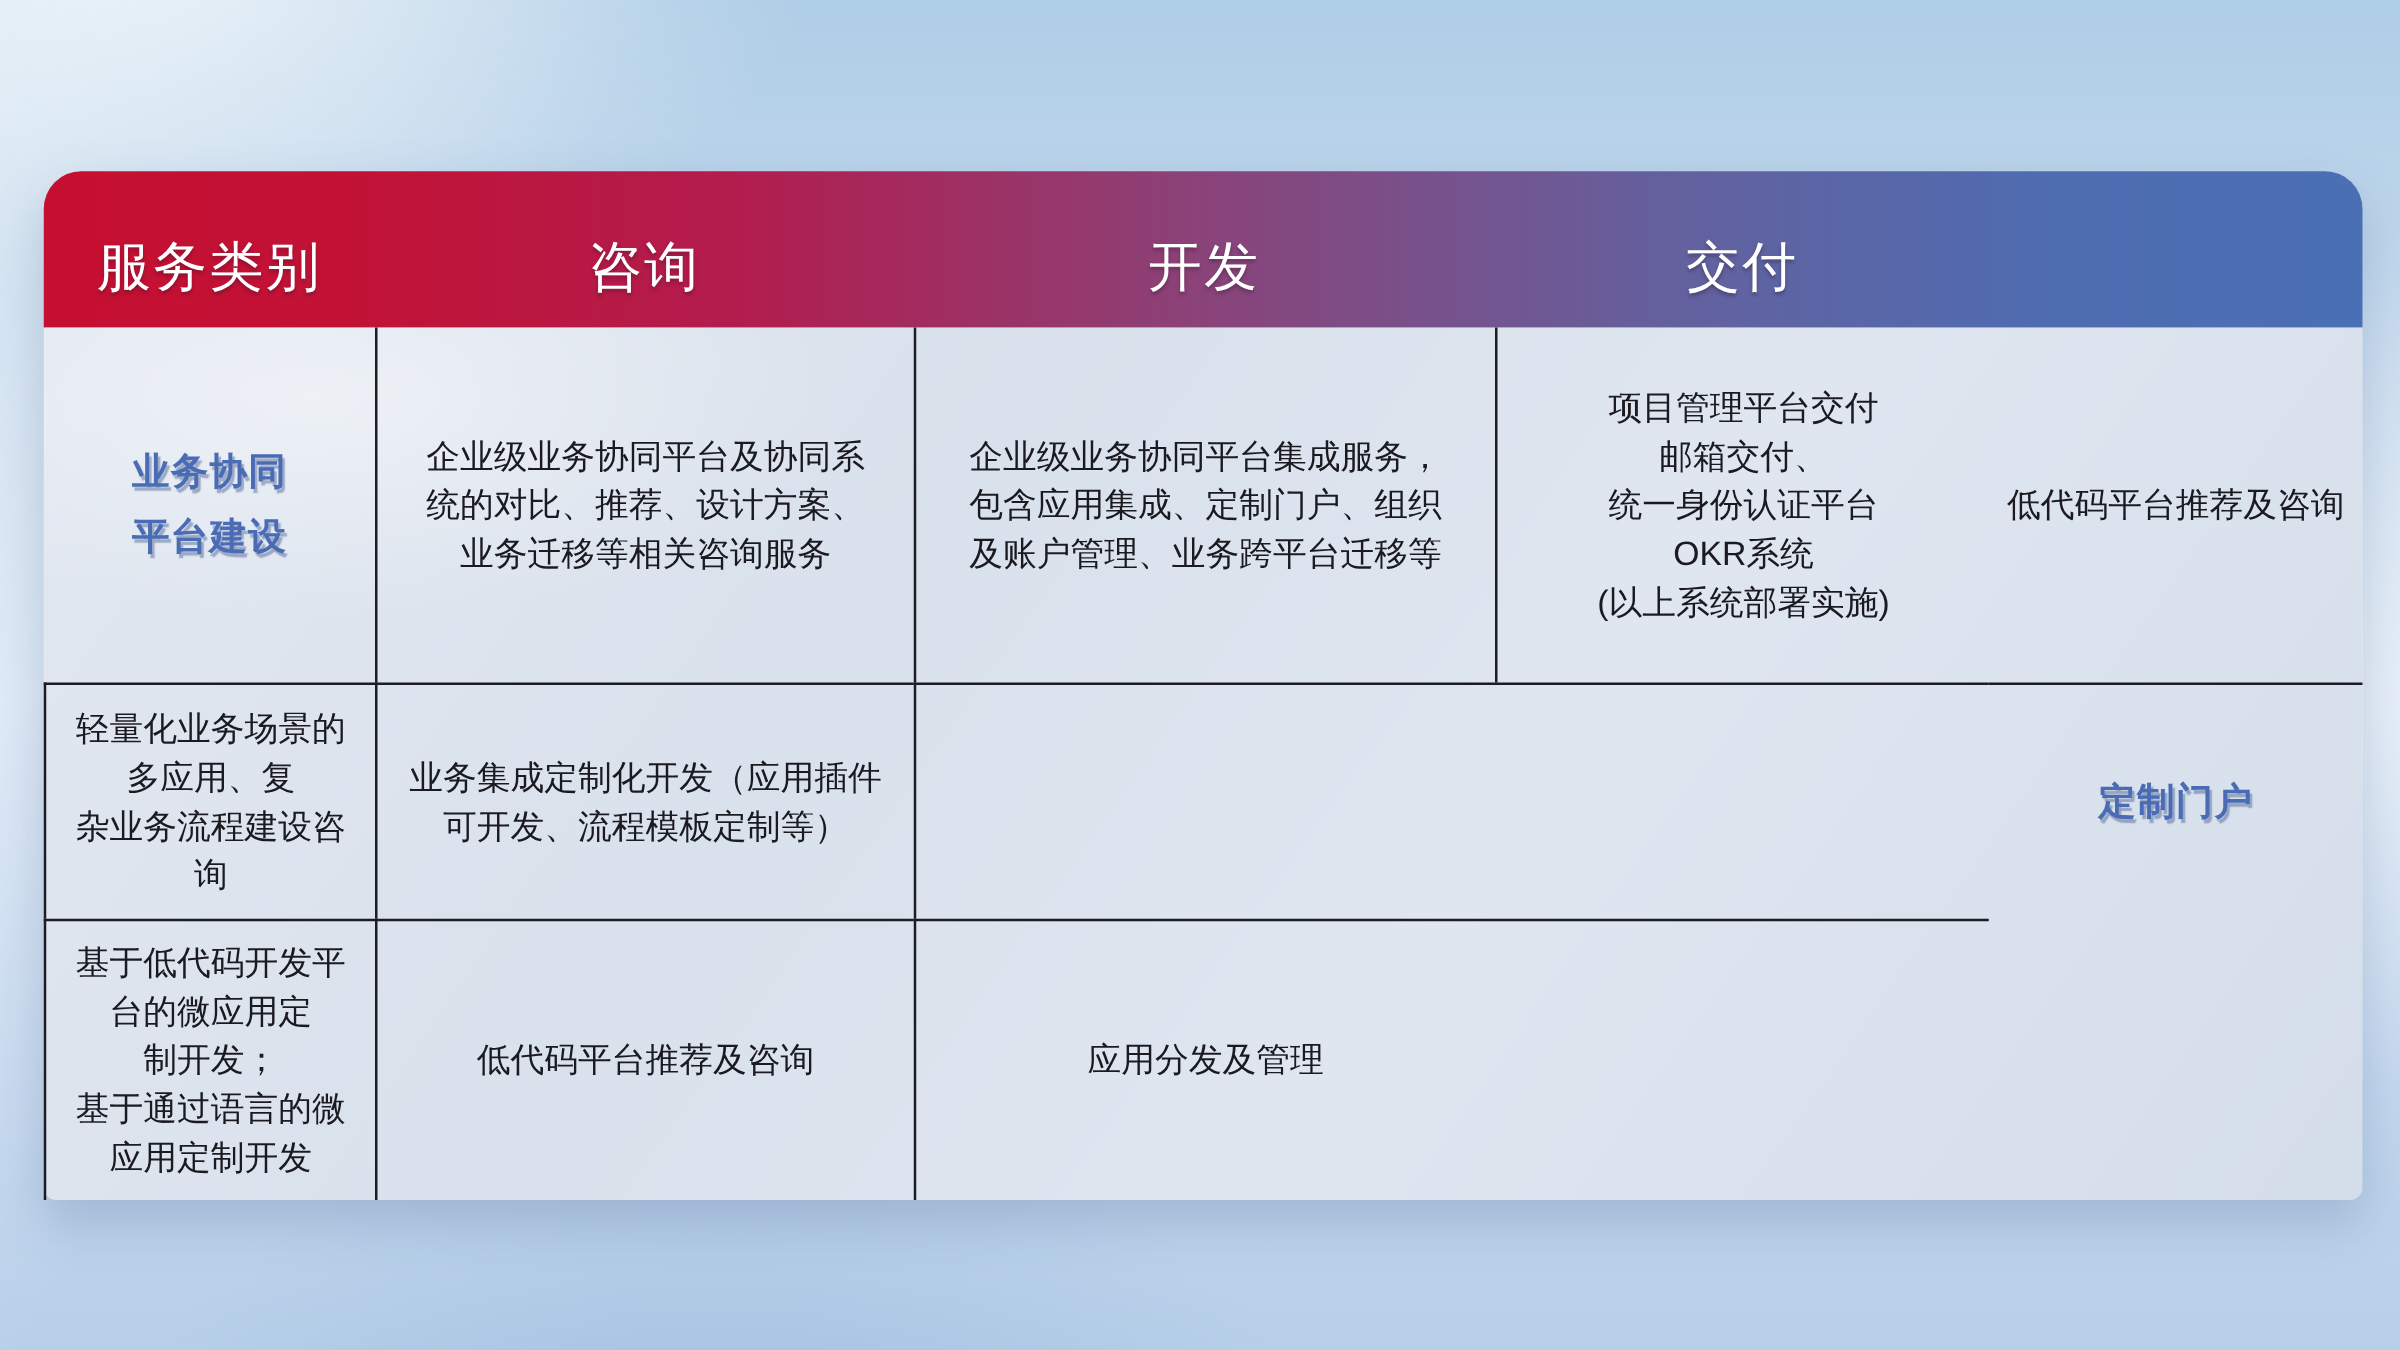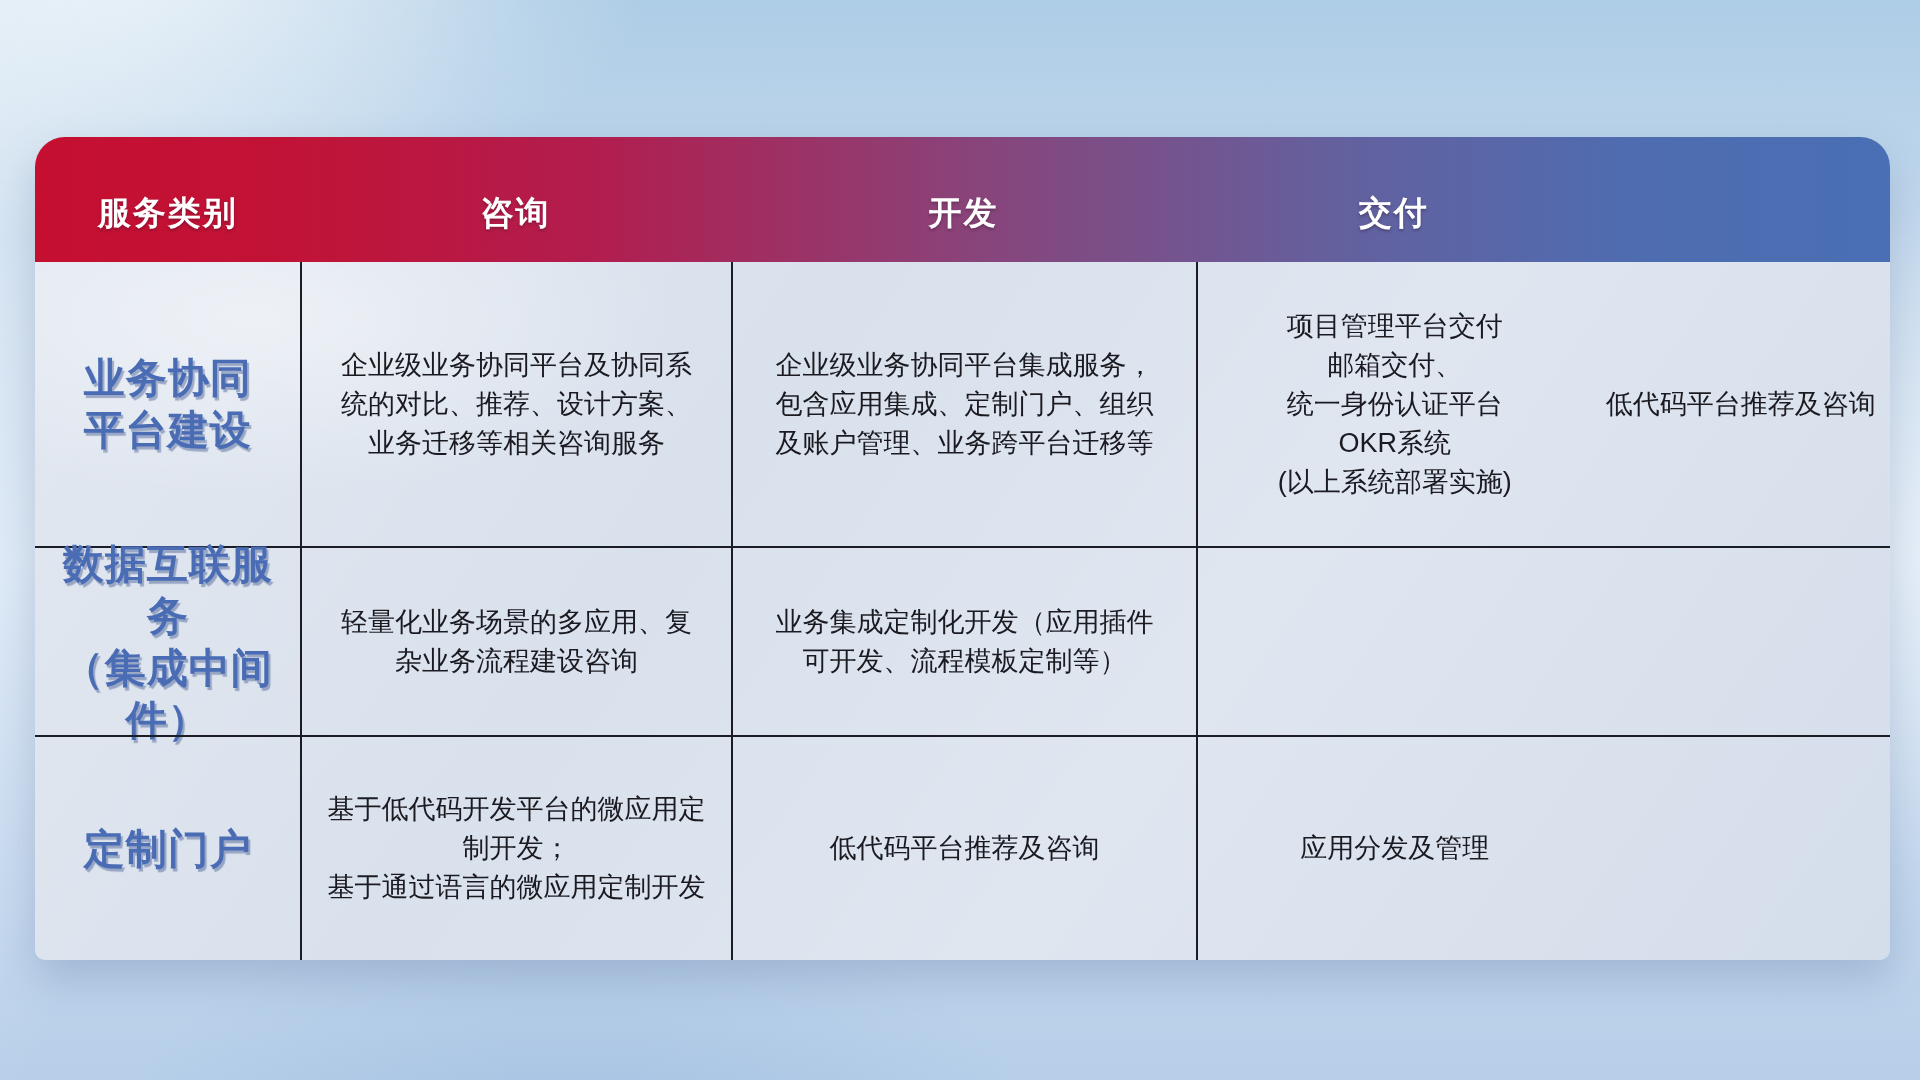--- a/index.html
+++ b/index.html
@@ -29,22 +29,22 @@
     grid-template-columns: 14.3% 23.2% 25.1% 21.3% 16.1%;
     height: 125px;
     border-radius: 30px 30px 0 0;
     background: linear-gradient(90deg, #c50f31 0%, #c11337 14%, #b21d4e 30%, #8a4379 50%, #64609e 70%, #4f6cb0 86%, #4a6fb4 100%);
   }
   .th {
     display: flex;
     align-items: center;
     justify-content: center;
     color: #ffffff;
-    font-size: 33px;
-    font-weight: 700;
+    font-size: 43px;
+    font-weight: 400;
     letter-spacing: 2px;
     text-shadow: 0 2px 3px rgba(40,20,40,0.35);
     margin-top: 28px;
   }
 
   .tbody {
     display: grid;
     grid-template-columns: 14.3% 23.2% 25.1% 21.3% 16.1%;
     grid-template-rows: 284px 189px 225px;
     background:
@@ -63,21 +63,21 @@
     line-height: 39px;
     color: #1a1a20;
     padding: 8px 11px;
   }
   
   .tbody .td.r1, .tbody .td.r2 { border-top: 2px solid #1c1c24; }
   
   .tbody .td.c2, .tbody .td.c3, .tbody .td.c4 { border-left: 2px solid #1c1c24; }
 
   .td.cat {
-    font-size: 41px;
+    font-size: 30px;
     line-height: 52px;
     font-weight: 700;
     color: #4a6cb5;
     letter-spacing: 1px;
     text-shadow: 2px 3px 1px rgba(44,70,130,0.40);
   }
 </style>
 </head>
 <body>
 
@@ -100,22 +100,20 @@
     <div class="td c3">企业级业务协同平台集成服务，
 包含应用集成、定制门户、组织
 及账户管理、业务跨平台迁移等</div>
     <div class="td c4">项目管理平台交付
 邮箱交付、
 统一身份认证平台
 OKR系统
 (以上系统部署实施)</div>
     <div class="td c5">低代码平台推荐及咨询</div>
 
-    <div class="td cat c1 r1">数据互联服务
-（集成中间件）</div>
     <div class="td c2 r1">轻量化业务场景的多应用、复
 杂业务流程建设咨询</div>
     <div class="td c3 r1">业务集成定制化开发（应用插件
 可开发、流程模板定制等）</div>
     <div class="td c4 r1"></div>
     <div class="td c5 r1"></div>
 
     <div class="td cat c1 r2">定制门户</div>
     <div class="td c3 r2">基于低代码开发平台的微应用定
 制开发；

